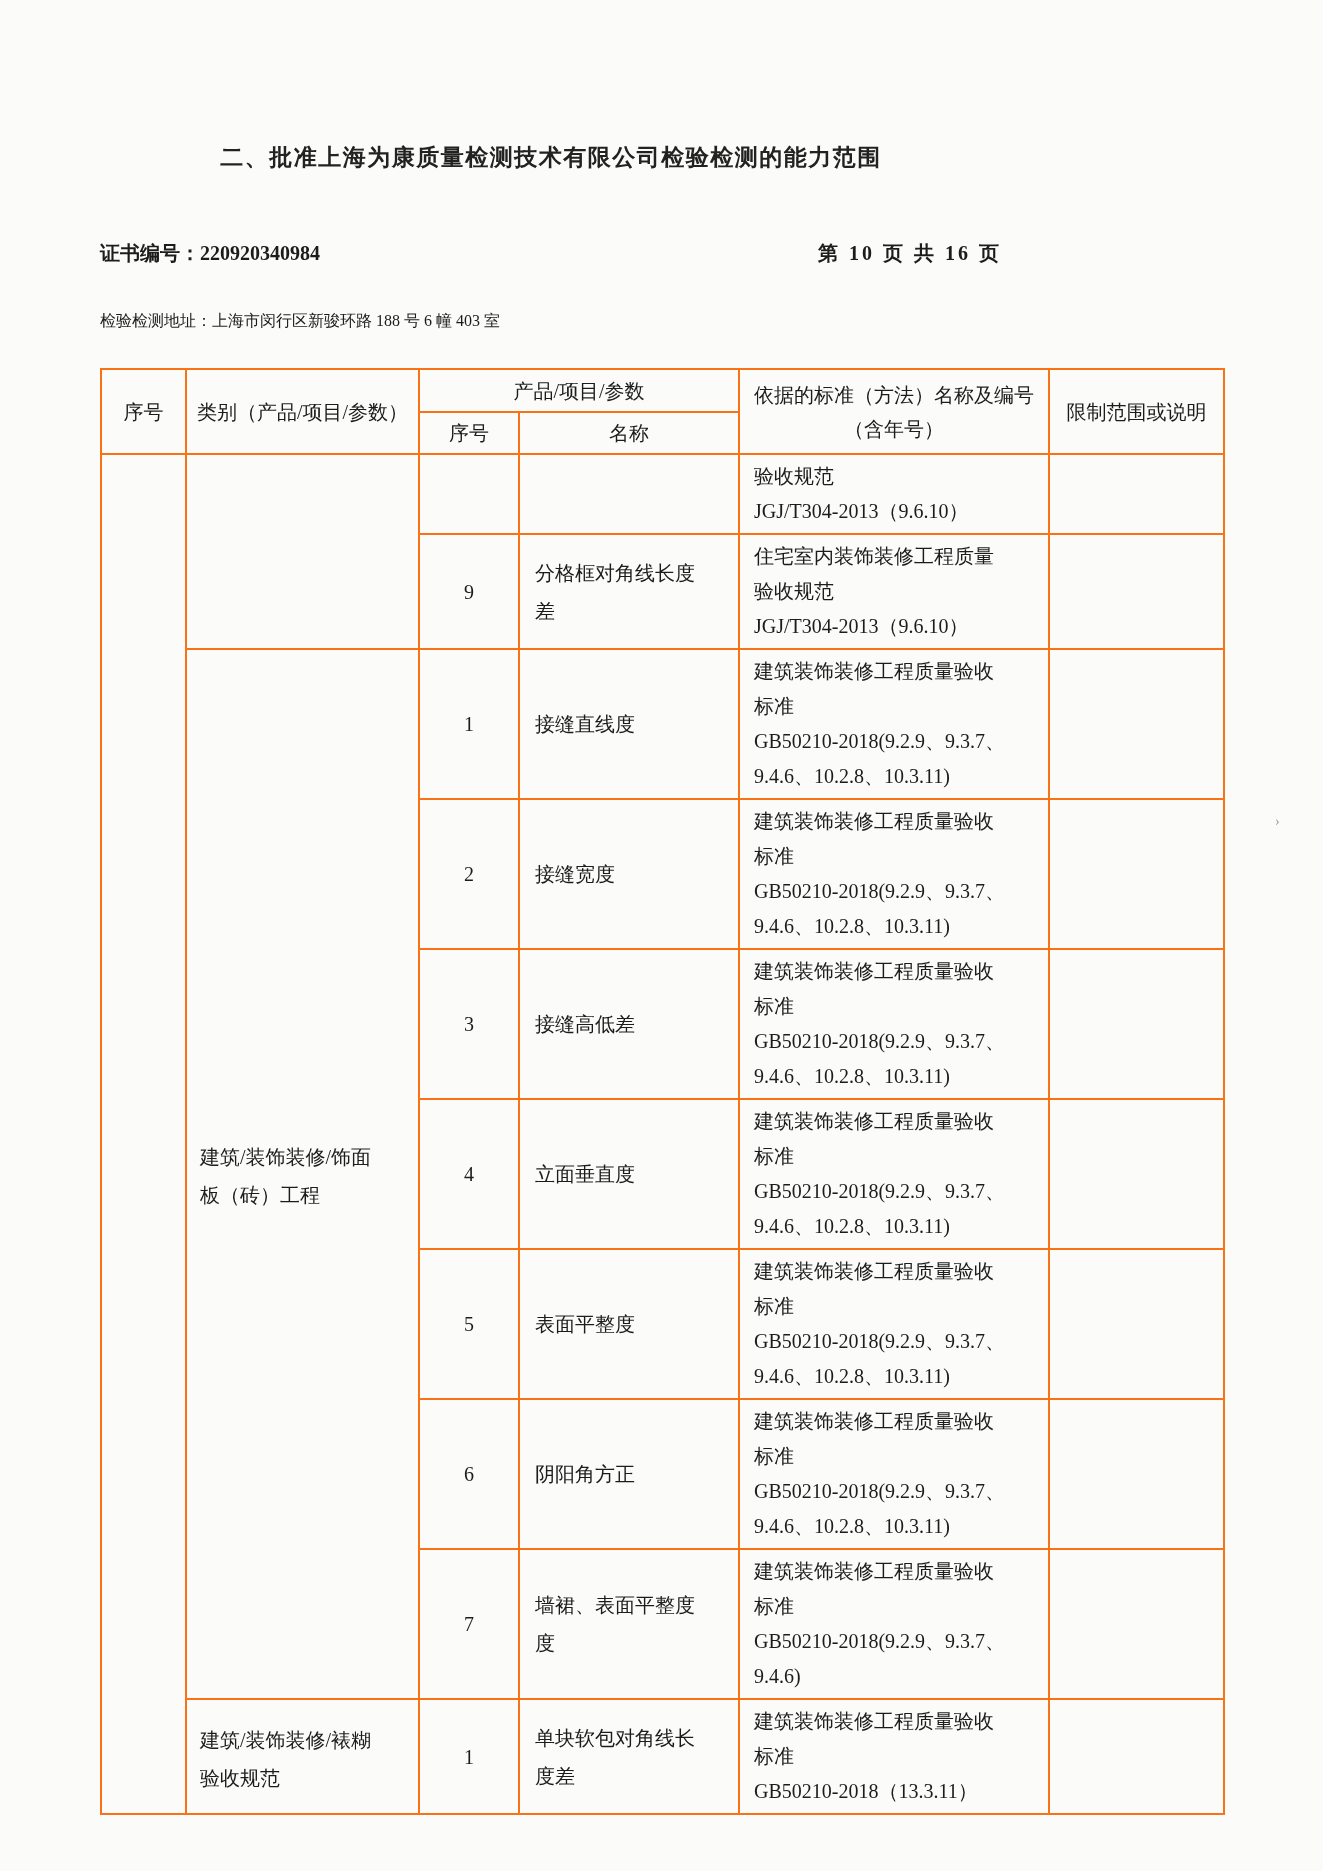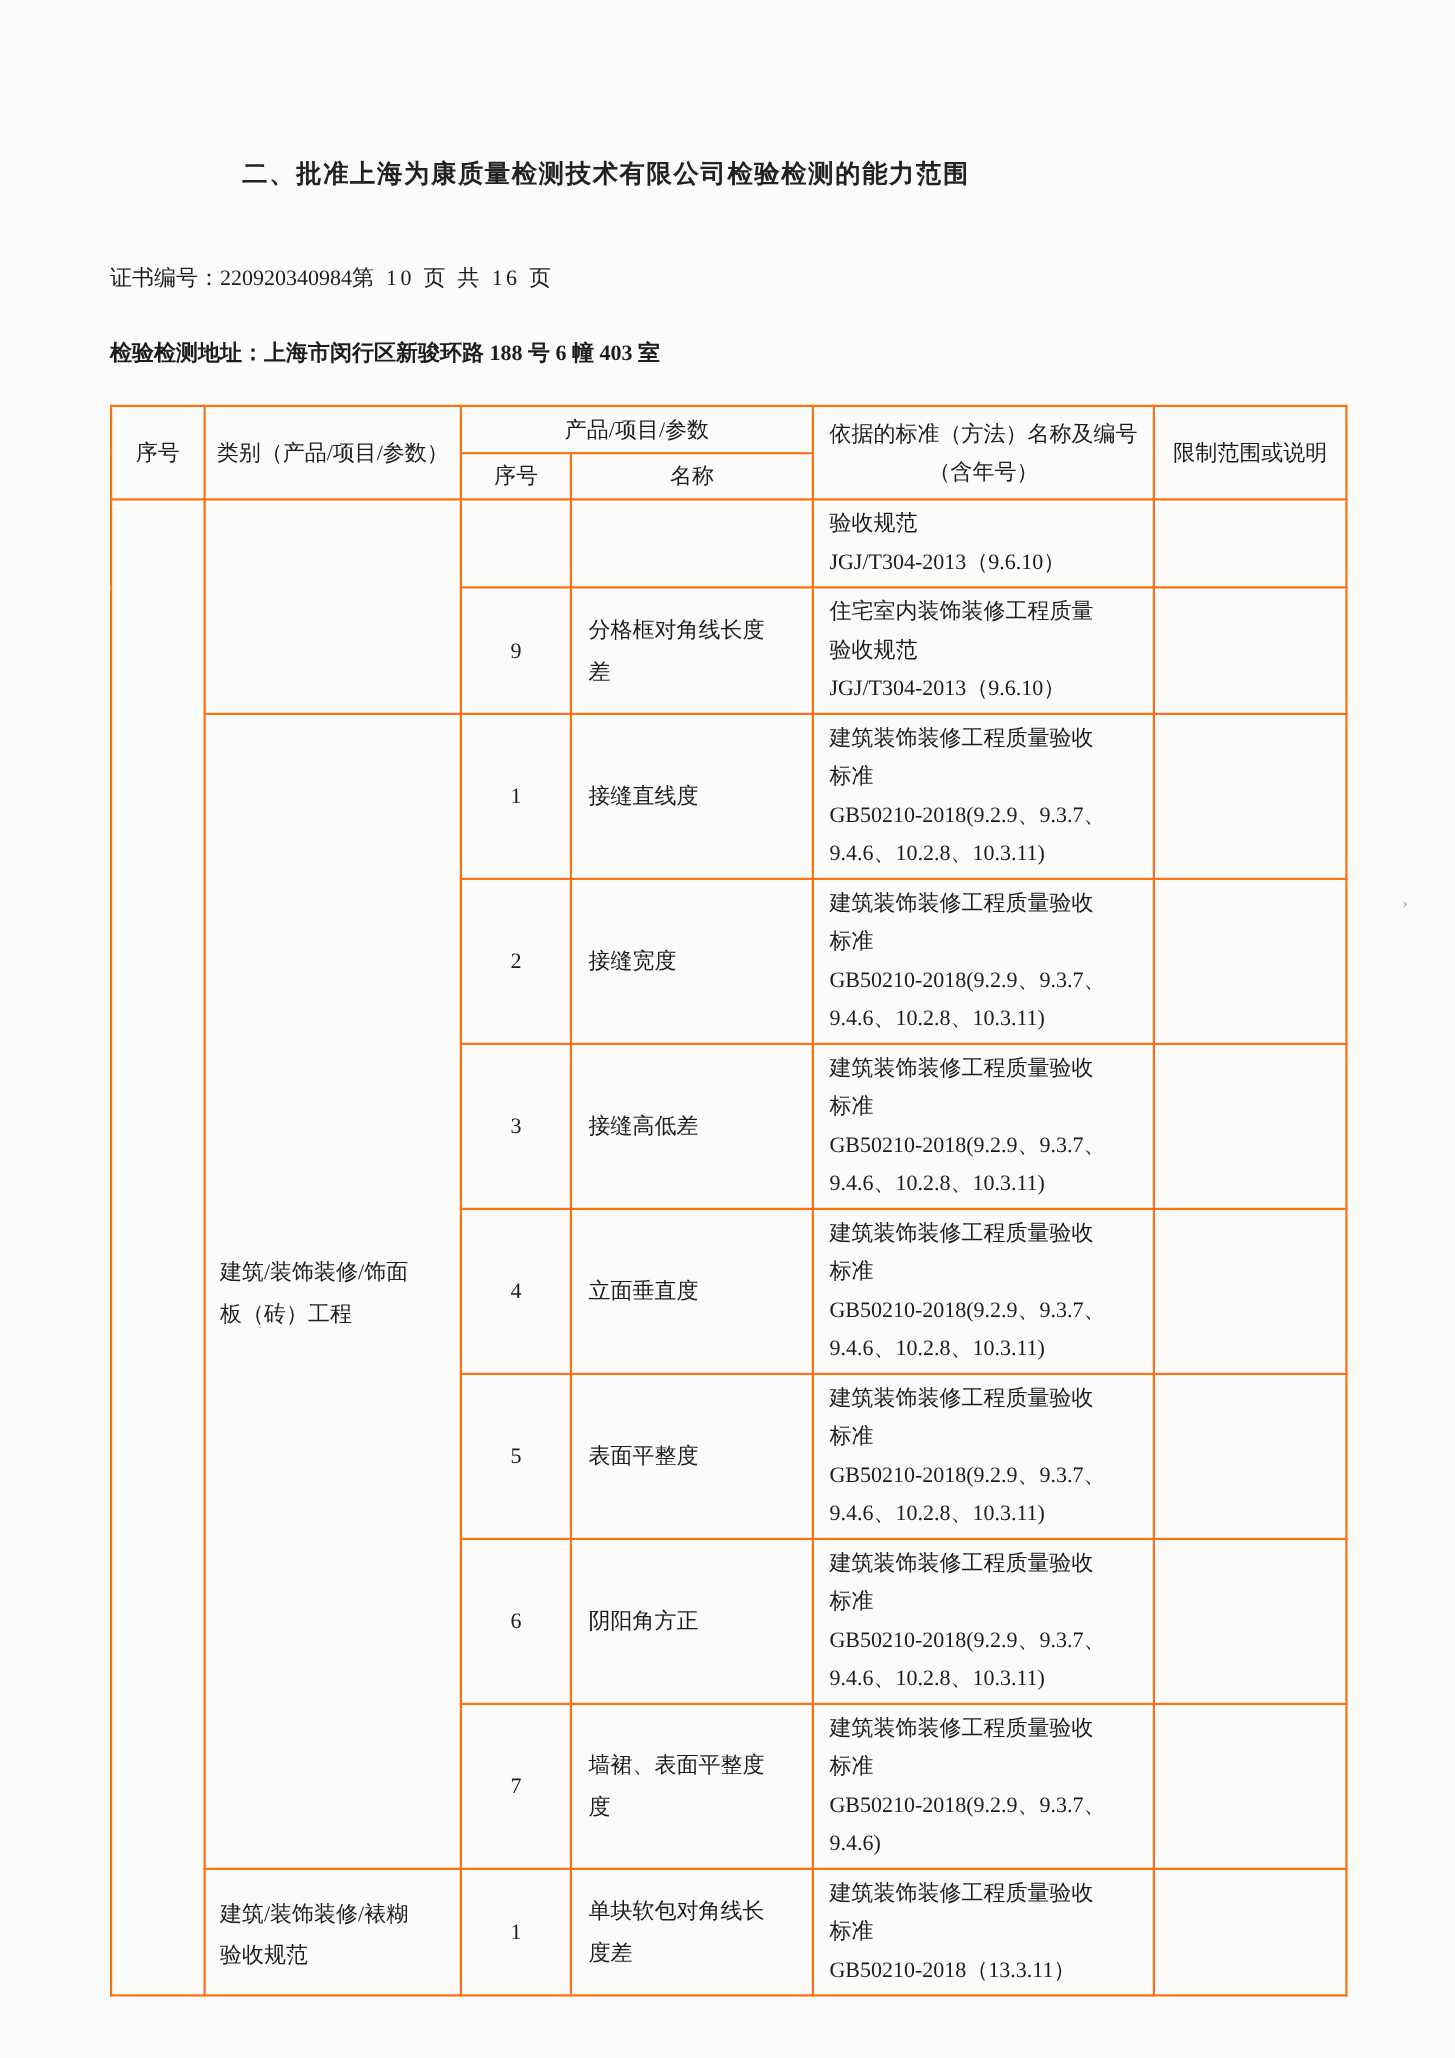--- a/index.html
+++ b/index.html
@@ -23,31 +23,31 @@
     text-align: center;
     font-size: 23px;
     font-weight: 600;
     letter-spacing: 1.5px;
     line-height: 30px;
     color: #222;
   }
   .meta-row {
     margin-top: 66px;
     display: flex;
-    justify-content: flex-start;
+    justify-content: space-between;
     align-items: baseline;
     font-size: 20px;
     line-height: 28px;
+    font-weight: bold;
   }
   .meta-row .page-info { letter-spacing: 3px; }
   .address-line {
     margin-top: 40px;
-    font-size: 20px;
+    font-size: 16px;
     line-height: 28px;
-    font-weight: bold;
   }
   table.cap-table {
     margin-top: 33px;
     border-collapse: collapse;
     table-layout: fixed;
     width: 1123px;
     font-size: 20px;
   }
   table.cap-table td, table.cap-table th {
     border: 2px solid #f97316;

